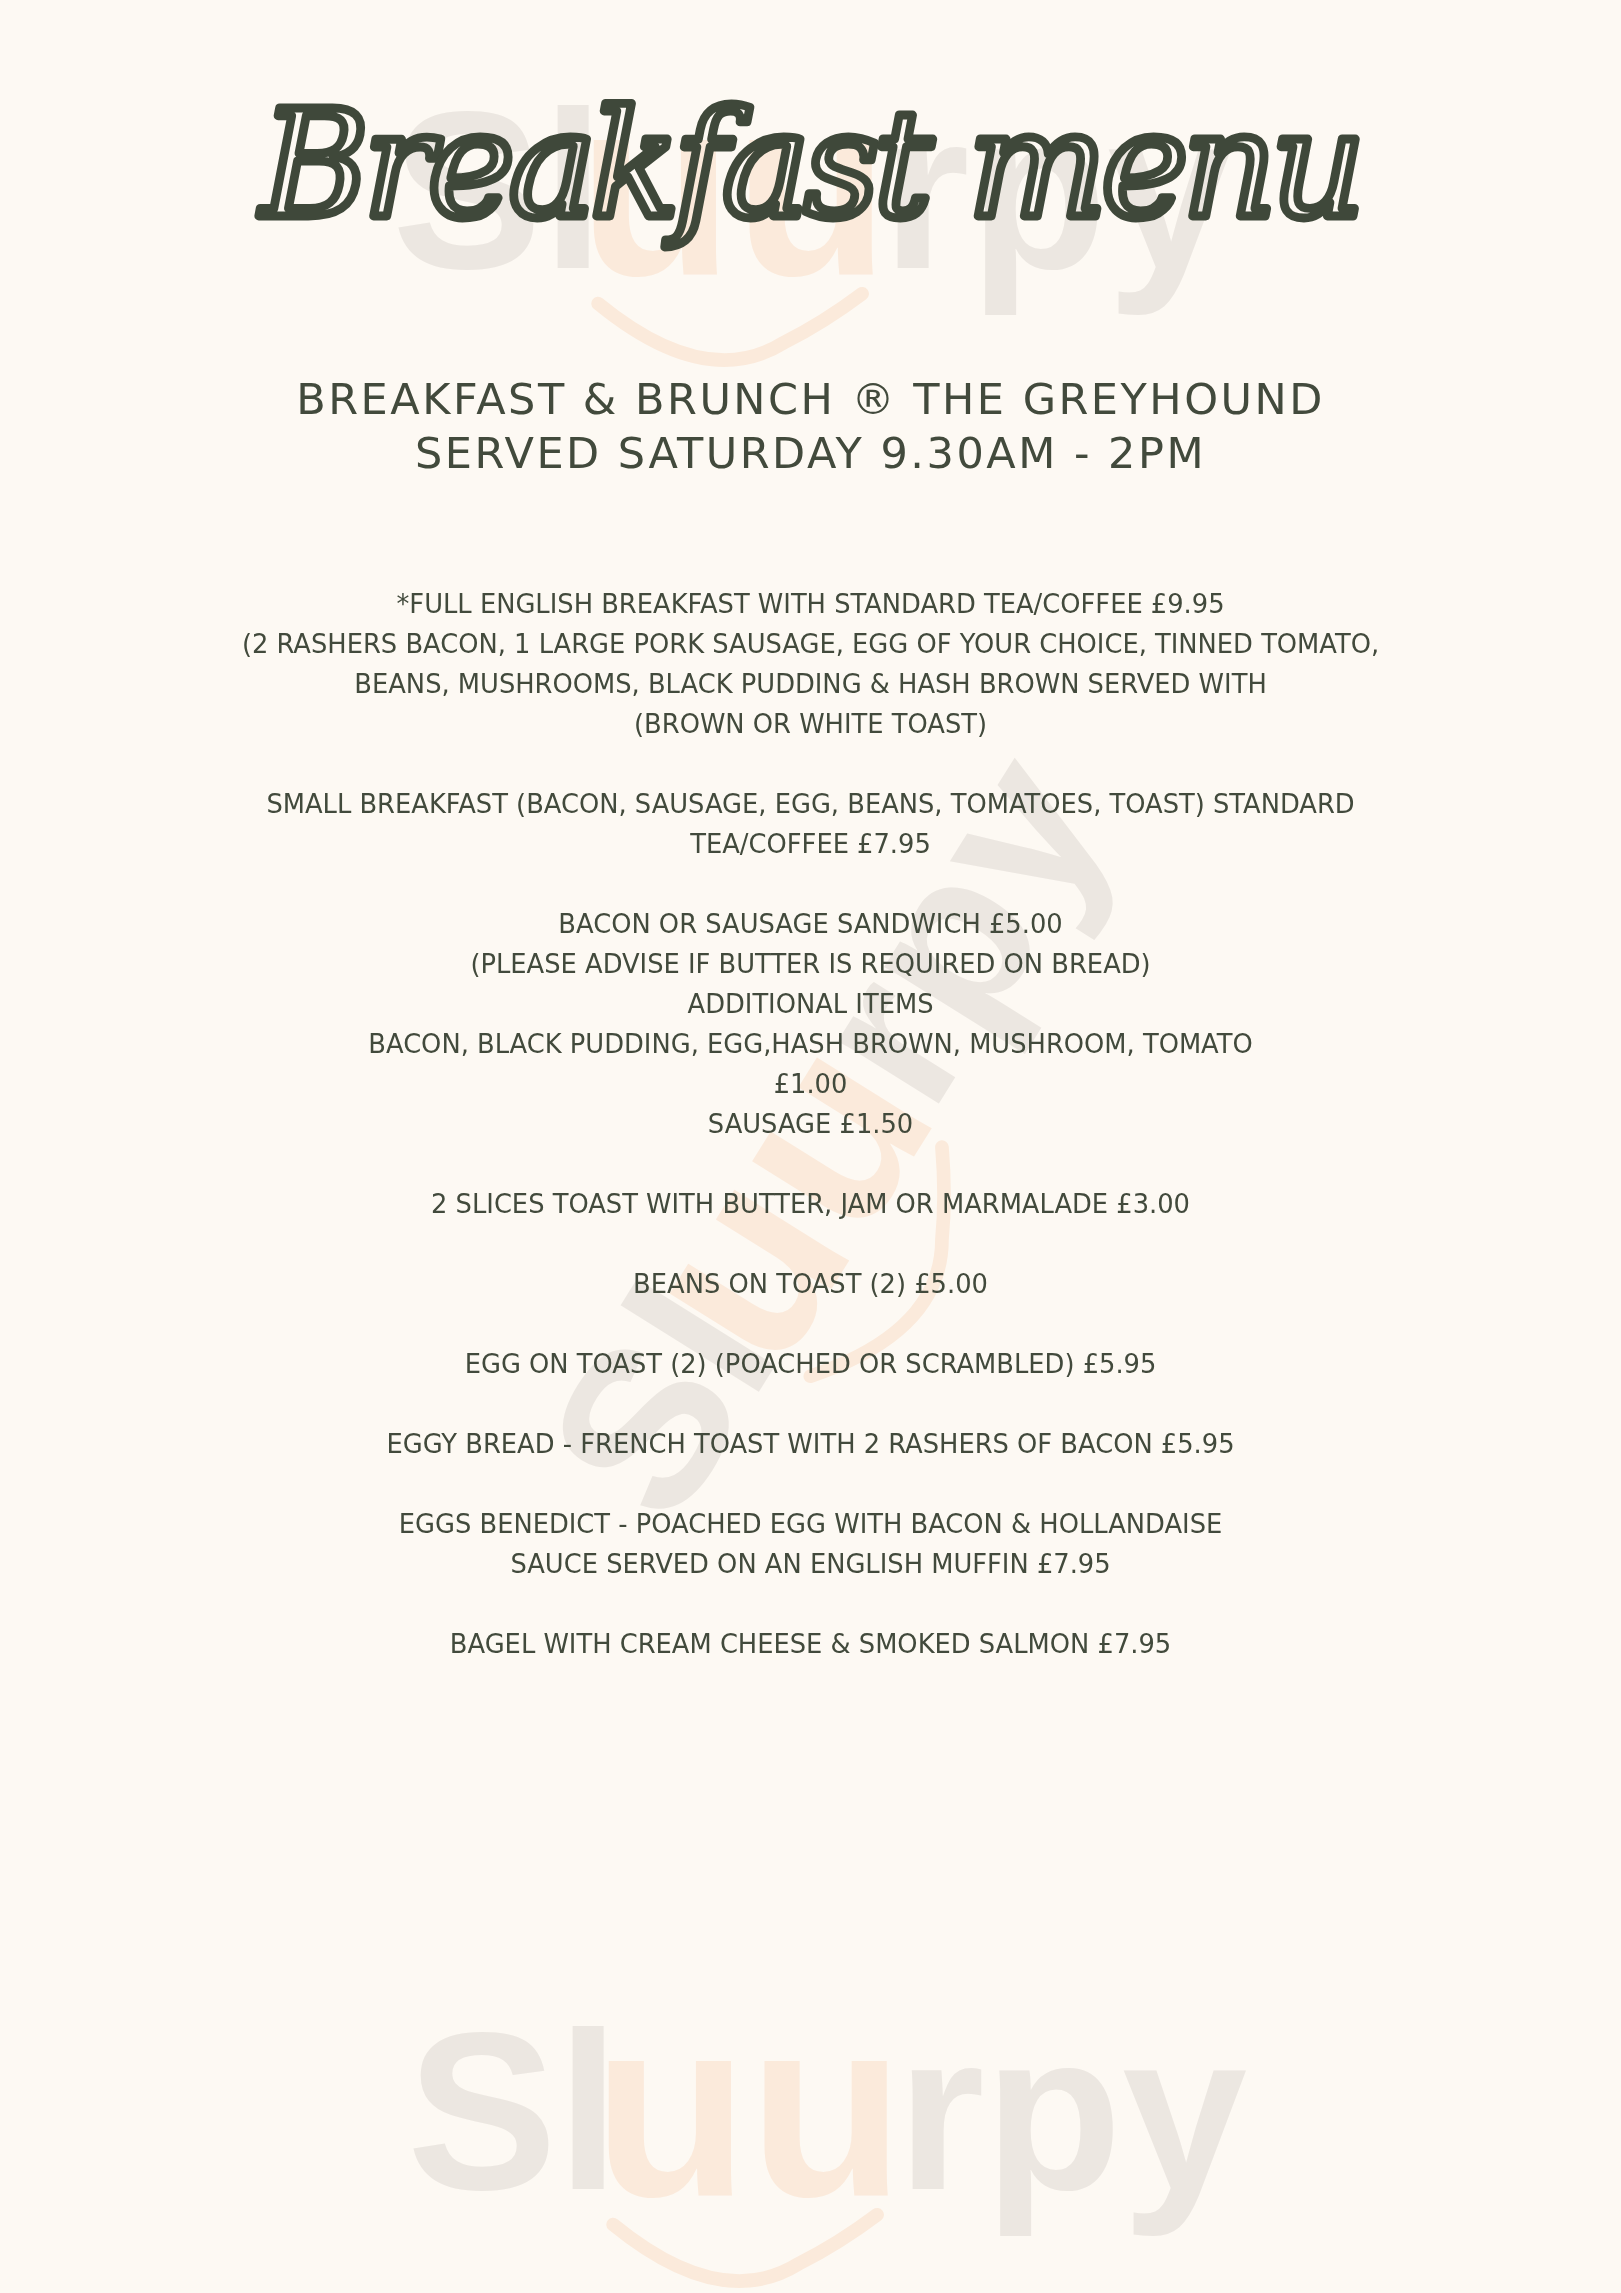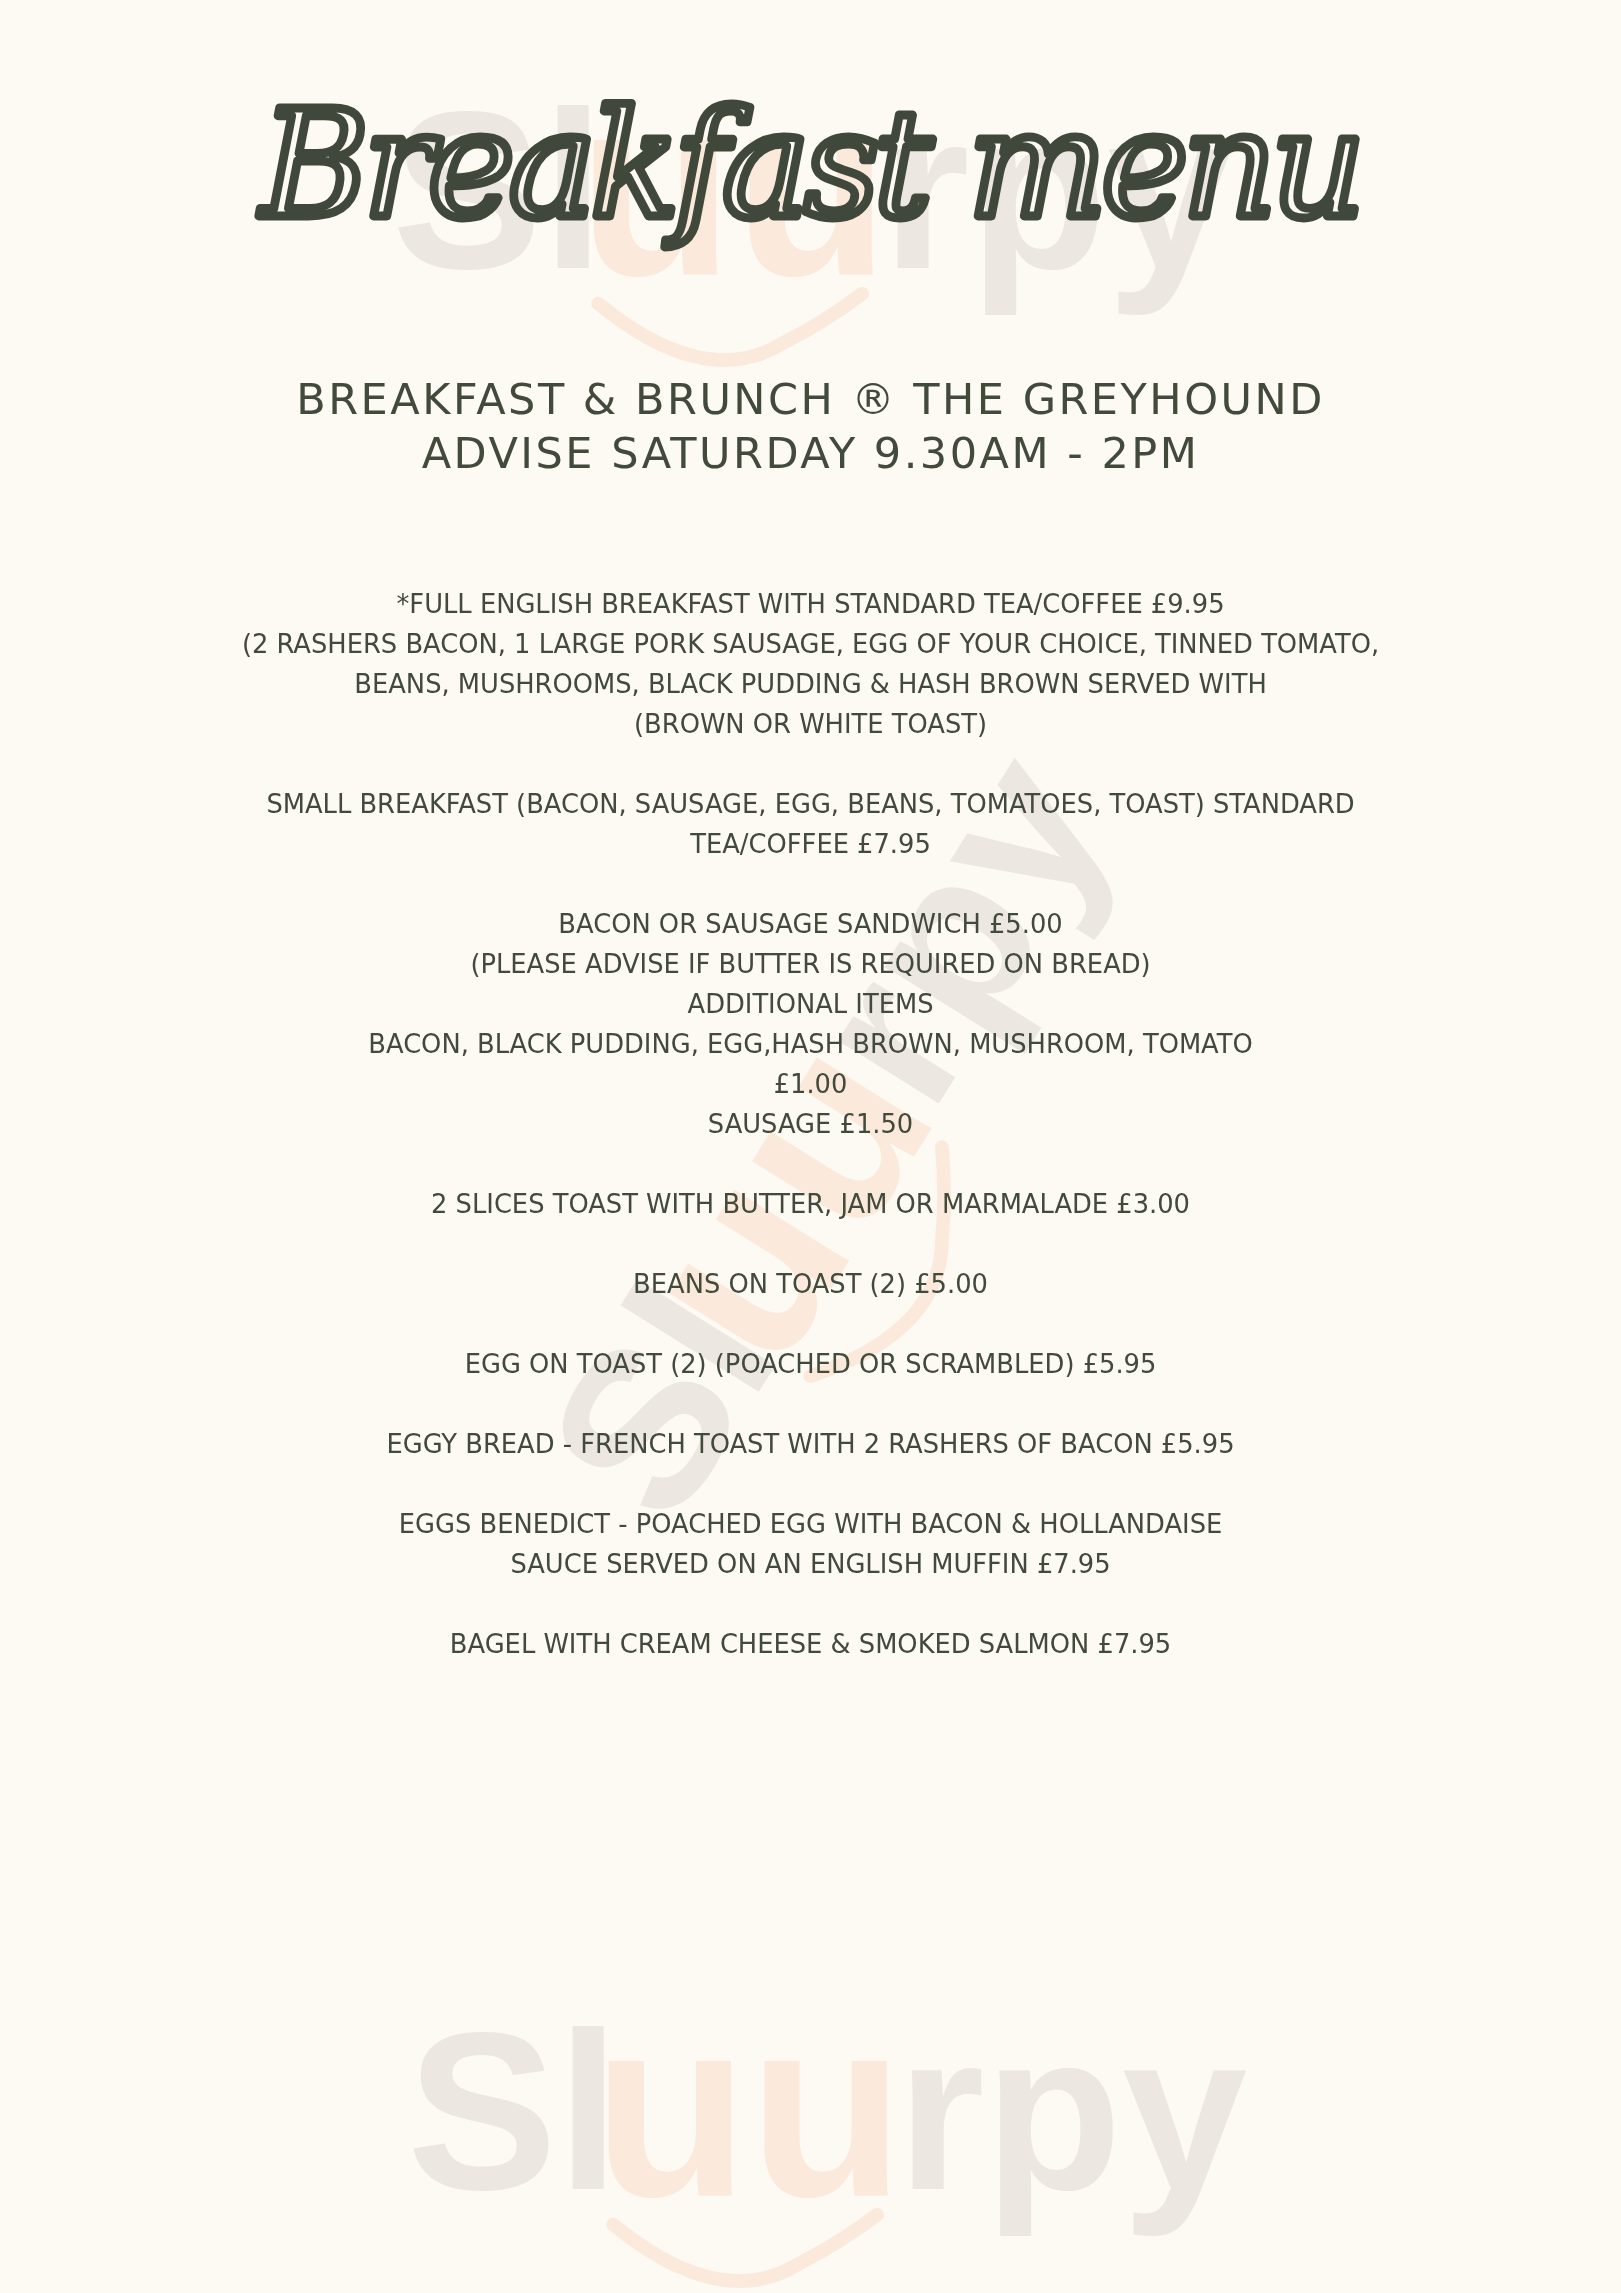--- a/index.html
+++ b/index.html
@@ -112,21 +112,21 @@
   </svg>
 </div>
 
 <div class="title">
   <svg width="1235" height="265" viewBox="0 0 1260 270">
     <text class="title-text" x="630" y="150" text-anchor="middle">Breakfast menu</text>
   </svg>
 </div>
 
 <div class="subtitle sub1">BREAKFAST &amp; BRUNCH ® THE GREYHOUND</div>
-<div class="subtitle sub2">ADVISE SATURDAY 9.30AM - 2PM</div>
+<div class="subtitle sub2">SERVED SATURDAY 9.30AM - 2PM</div>
 
 <div class="menu">
   <div>
     <span class="menu-line">*FULL ENGLISH BREAKFAST WITH STANDARD TEA/COFFEE £9.95</span>
     <span class="menu-line">(2 RASHERS BACON, 1 LARGE PORK SAUSAGE, EGG OF YOUR CHOICE, TINNED TOMATO,</span>
     <span class="menu-line">BEANS, MUSHROOMS, BLACK PUDDING &amp; HASH BROWN SERVED WITH</span>
     <span class="menu-line">(BROWN OR WHITE TOAST)</span>
   </div>
   <span class="menu-gap"></span>
 

